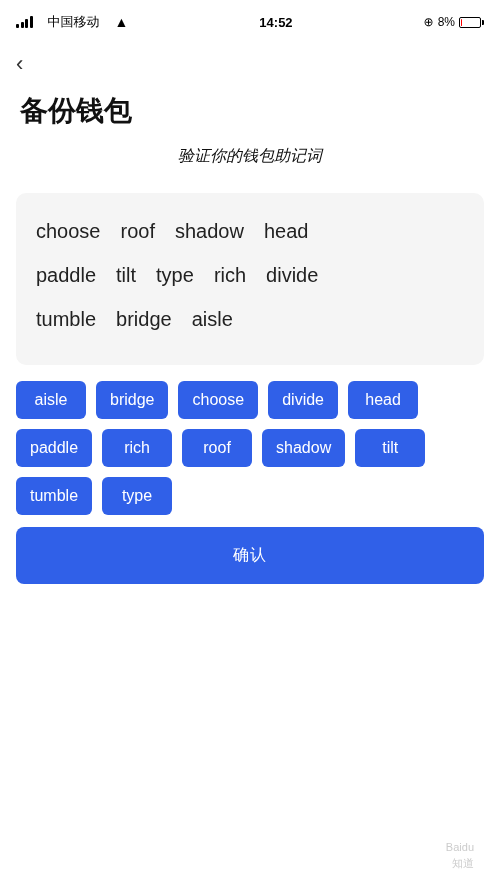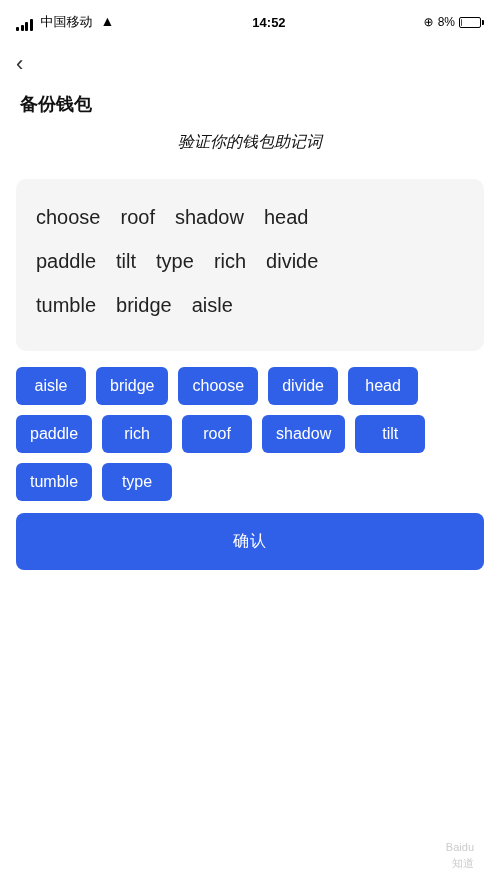--- a/index.html
+++ b/index.html
@@ -16,21 +16,21 @@
     .status-bar {
       display: flex;
       justify-content: space-between;
       align-items: center;
       padding: 10px 16px 6px 16px;
       font-size: 13px;
       font-weight: 500;
       color: #000;
       height: 40px;
     }
-    .status-left { display: flex; gap: 8px; }
+    .status-left { display: flex; align-items: center; gap: 15px; }
     .status-center { font-size: 13px; font-weight: 600; }
     .status-right { display: flex; align-items: center; gap: 4px; font-size: 12px; }
 
     
     .signal { display: flex; align-items: flex-end; gap: 1.5px; }
     .signal span { background: #000; border-radius: 1px; width: 3px; }
     .signal span:nth-child(1) { height: 4px; }
     .signal span:nth-child(2) { height: 6px; }
     .signal span:nth-child(3) { height: 9px; }
     .signal span:nth-child(4) { height: 12px; }
@@ -71,21 +71,21 @@
       cursor: pointer;
       display: inline-block;
       width: 32px;
       height: 32px;
       line-height: 32px;
     }
 
     
     .page-title {
       padding: 8px 20px 16px;
-      font-size: 18px;
+      font-size: 28px;
       font-weight: 700;
       color: #111;
     }
 
     
     .section-header {
       text-align: center;
       padding: 0 20px 8px;
     }
     .section-title {

